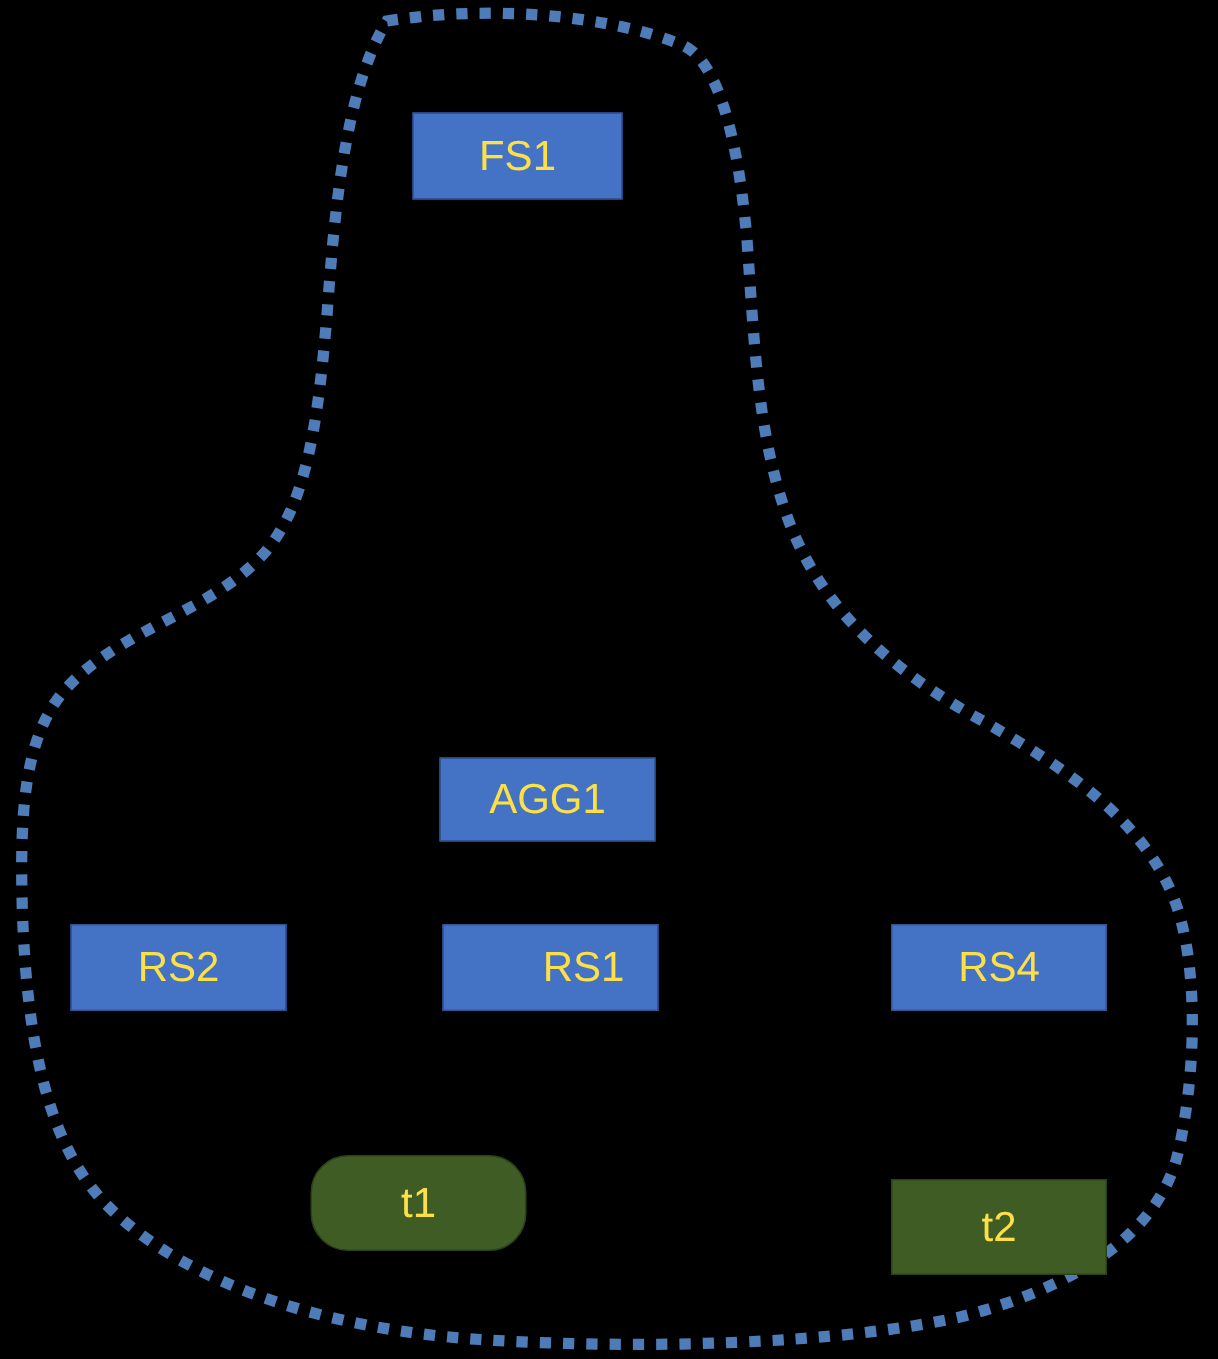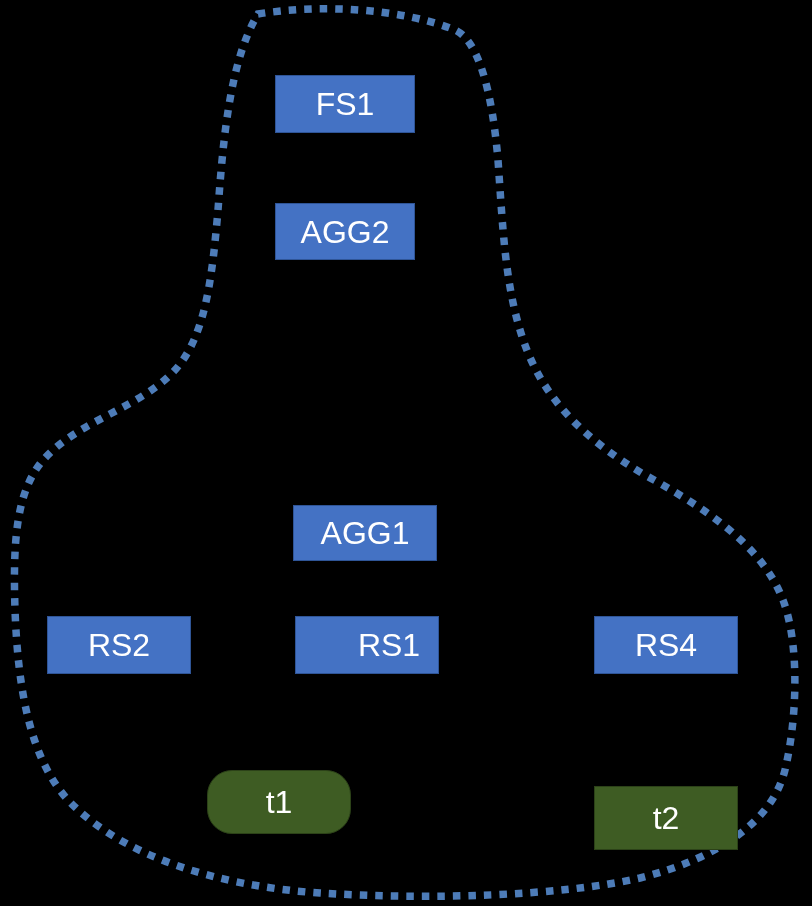--- a/index.html
+++ b/index.html
@@ -27,22 +27,22 @@
     stroke: var(--outline, #4d7cb8);
     stroke-width: 7.5;
     stroke-dasharray: 7.5 8;
     stroke-linecap: butt;
   }
   .node {
     position: absolute;
     display: flex;
     align-items: center;
     justify-content: center;
-    color: #ffffff;
-    font-size: 32px;
+    color: #fde047;
+    font-size: 28px;
     line-height: 1;
     box-sizing: border-box;
   }
   .node.operator {
     background: var(--operator, #4472c4);
     border: 1px solid #2f5597;
   }
   .node.table {
     background: var(--table, #3e5c23);
     border: 1px solid #2c4218;
@@ -80,23 +80,20 @@
       C 80 420, 140 408, 175 370
       C 205 337, 212 280, 218 210
       C 223 140, 230 60, 258 14
       Z"></path>
   </svg>
 
   <div class="node operator" id="node-fs1">
     <span>FS1</span>
   </div>
 
-  <div class="node operator" id="node-agg2">
-    <span>AGG2</span>
-  </div>
 
 
   <div class="node operator" id="node-agg1">
     <span>AGG1</span>
   </div>
 
   <div class="node operator" id="node-rs2">
     <span>RS2</span>
   </div>
 

